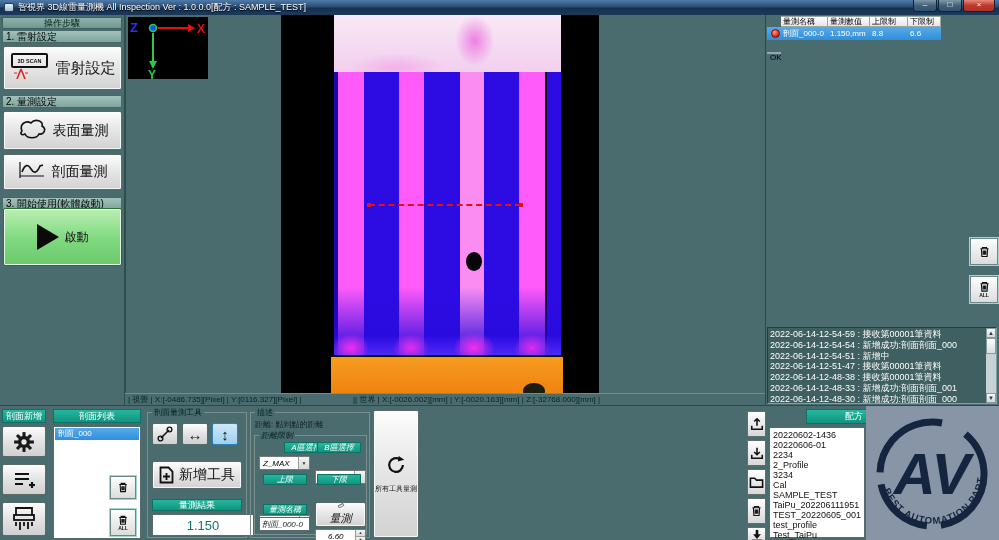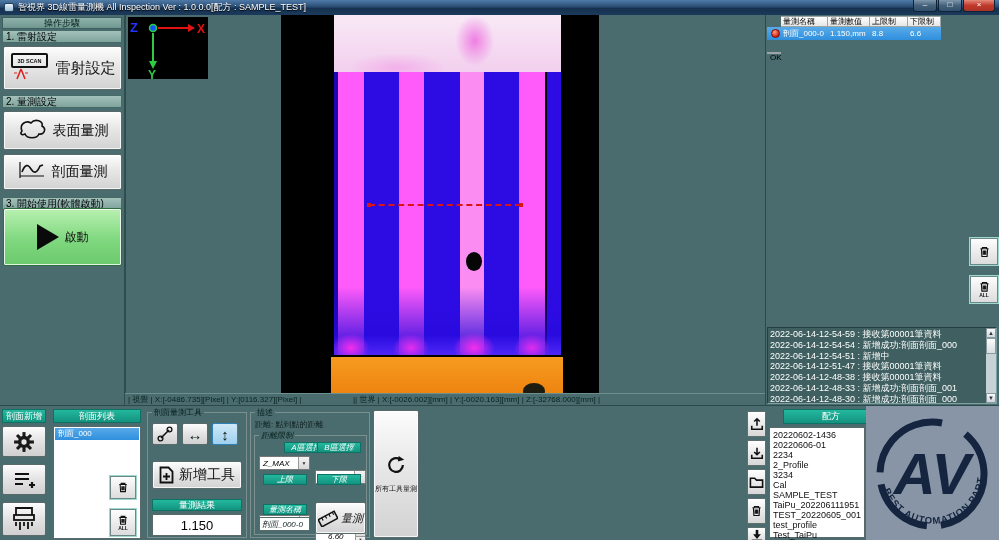--- a/index.html
+++ b/index.html
@@ -329,21 +329,21 @@
 
       <div class="abs btn" style="left:4px;top:48px;width:90px;height:28px;gap:5px;">
         <svg width="15" height="18" viewBox="0 0 15 18">
           <path d="M1.5,1.5 H9.5 L13.5,5.5 V16.5 H1.5 Z" fill="none" stroke="#111" stroke-width="1.8"></path>
           <path d="M7.5,7 V14 M4,10.5 H11" stroke="#111" stroke-width="1.8" fill="none"></path>
         </svg>
         <span style="font-size:14px;">新增工具</span>
       </div>
 
       <div class="abs tealhdr" style="left:4px;top:86px;width:90px;height:12px;">量測結果</div>
-      <div class="abs whitebox" style="left:4px;top:101px;width:90px;height:22px;font-size:13px;display:flex;align-items:center;justify-content:center;color:#000000;">1.150</div>
+      <div class="abs whitebox" style="left:4px;top:101px;width:102px;height:22px;font-size:13px;display:flex;align-items:center;justify-content:center;color:#0f766e;">1.150</div>
     </div>
 
     <div class="abs grp" style="left:250px;top:6px;width:120px;height:126px;">
       <span class="grplegend">描述</span>
       <div class="abs" style="left:4px;top:6px;font-size:8px;">距離: 點到點的距離</div>
 
       <div class="abs grp" style="left:3px;top:22px;width:113px;height:100px;font-style:italic;">
         <span class="grplegend" style="background:#4a6c6e;">距離限制</span>
 
         <div class="abs tealhdr" style="left:8px;top:6px;width:44px;height:11px;font-size:8px;margin-left:21px;">A區選擇</div>
@@ -372,21 +372,21 @@
           <span>6.60</span>
           <span class="spin">
               <div>▲</div>
               <div>▼</div>
             </span>
         </div>
 
         <div class="abs tealhdr" style="left:8px;top:68px;width:44px;height:11px;font-size:8px;">量測名稱</div>
         <div class="abs whitebox" style="left:4px;top:81px;width:51px;height:14px;font-size:8px;line-height:13px;padding-left:2px;">剖面_000-0</div>
 
-        <div class="abs btn" style="left:60px;top:66px;width:51px;height:32px;gap:3px;">
+        <div class="abs btn" style="left:60px;top:66px;width:51px;height:25px;gap:3px;flex-direction:column;">
           <svg width="20" height="17" viewBox="0 0 20 17">
             <g transform="rotate(-28 10 9)">
               <rect x="1" y="5" width="18" height="8" fill="none" stroke="#111" stroke-width="1.6"></rect>
               <path d="M5,5 V8 M9,5 V8 M13,5 V8 M17,5 V8" stroke="#111" stroke-width="1.2"></path>
             </g>
           </svg>
           <span style="font-size:11px;">量測</span>
         </div>
       </div>
     </div>
@@ -422,21 +422,21 @@
       </svg>
     </div>
     <div class="abs iconcolbtn" style="left:747px;top:121px;width:19px;height:17px;">
       <svg width="14" height="13" viewBox="0 0 16 15">
         <path d="M8,1 V7" stroke="#111" stroke-width="3"></path>
         <path d="M3.5,6 H12.5 L8,11.5 Z" fill="#111"></path>
         <path d="M2,13.5 H14" stroke="#111" stroke-width="2.6"></path>
       </svg>
     </div>
 
-    <div class="abs tealhdr" style="left:783px;top:3px;width:96px;height:15px;">配方</div>
+    <div class="abs tealhdr" style="left:806px;top:3px;width:96px;height:15px;">配方</div>
     <div class="abs whitebox recipelist" style="left:769px;top:21px;width:96px;height:111px;">
       <div>20220602-1436</div>
       <div>20220606-01</div>
       <div>2234</div>
       <div>2_Profile</div>
       <div>3234</div>
       <div>Cal</div>
       <div>SAMPLE_TEST</div>
       <div>TaiPu_202206111951</div>
       <div>TEST_20220605_001</div>

